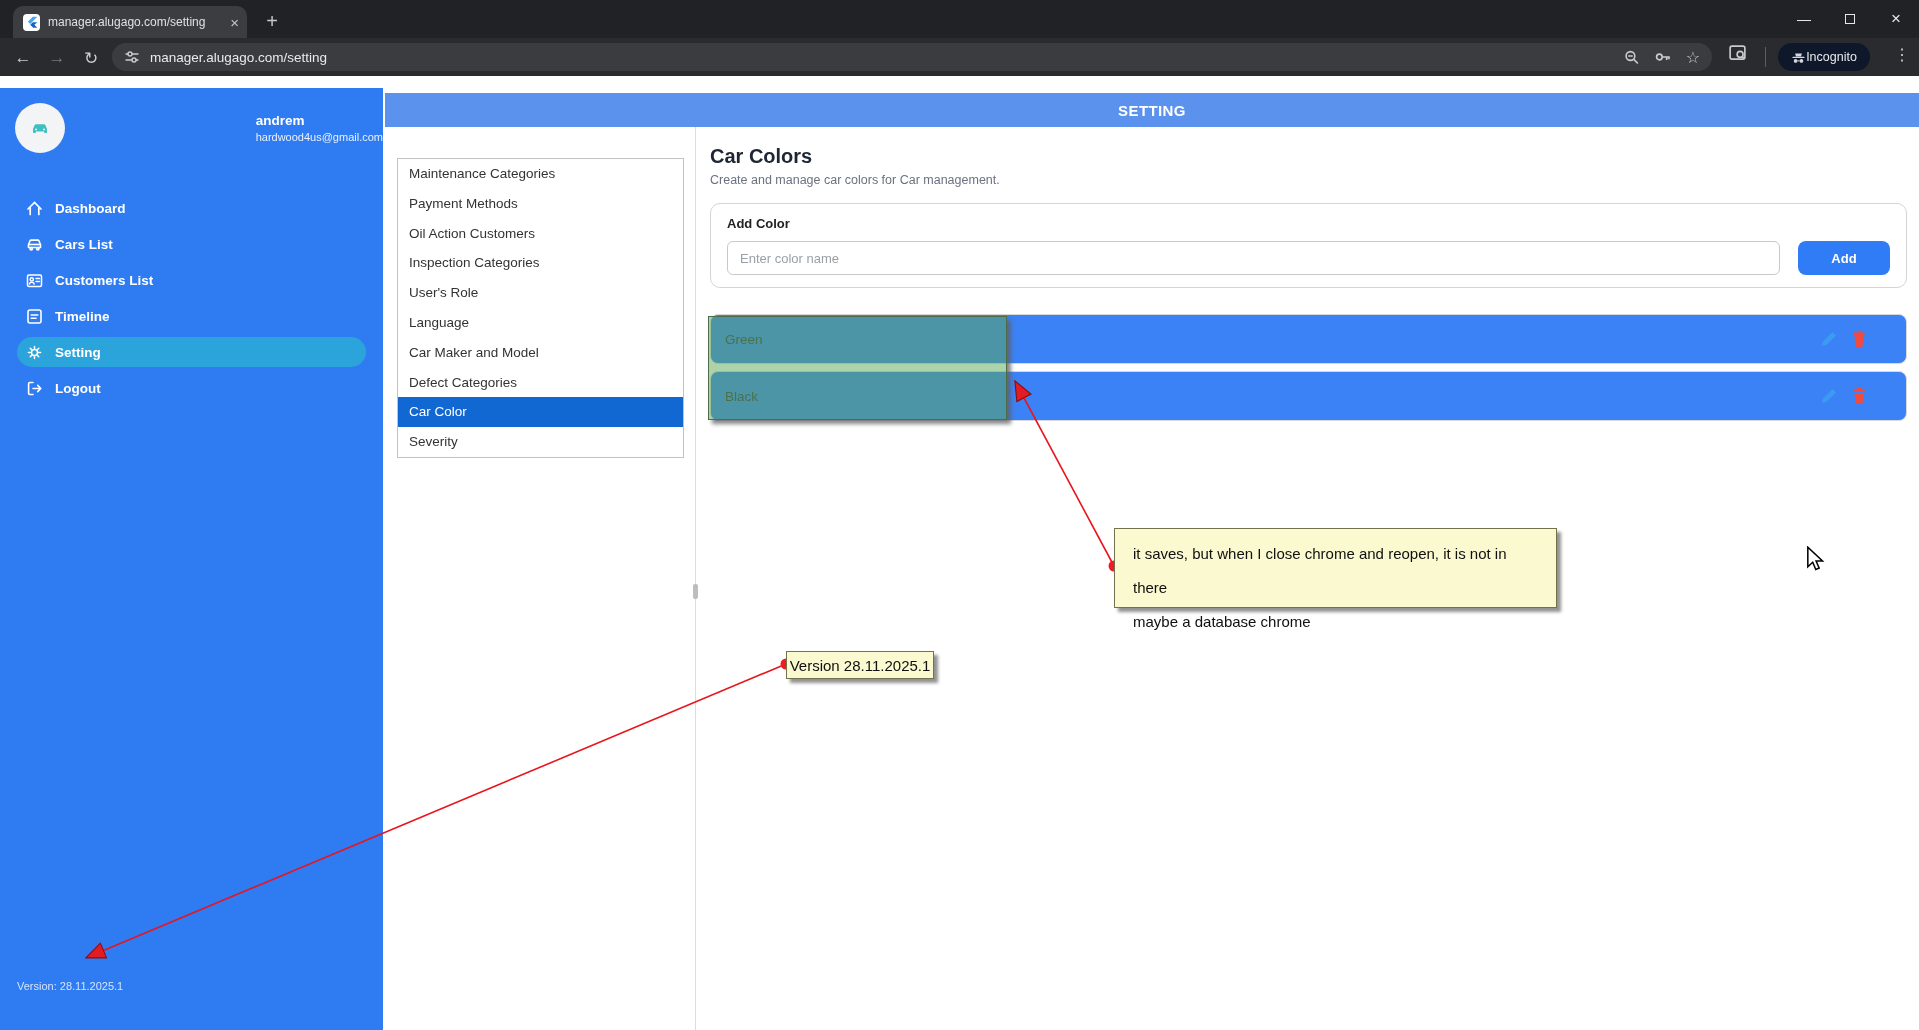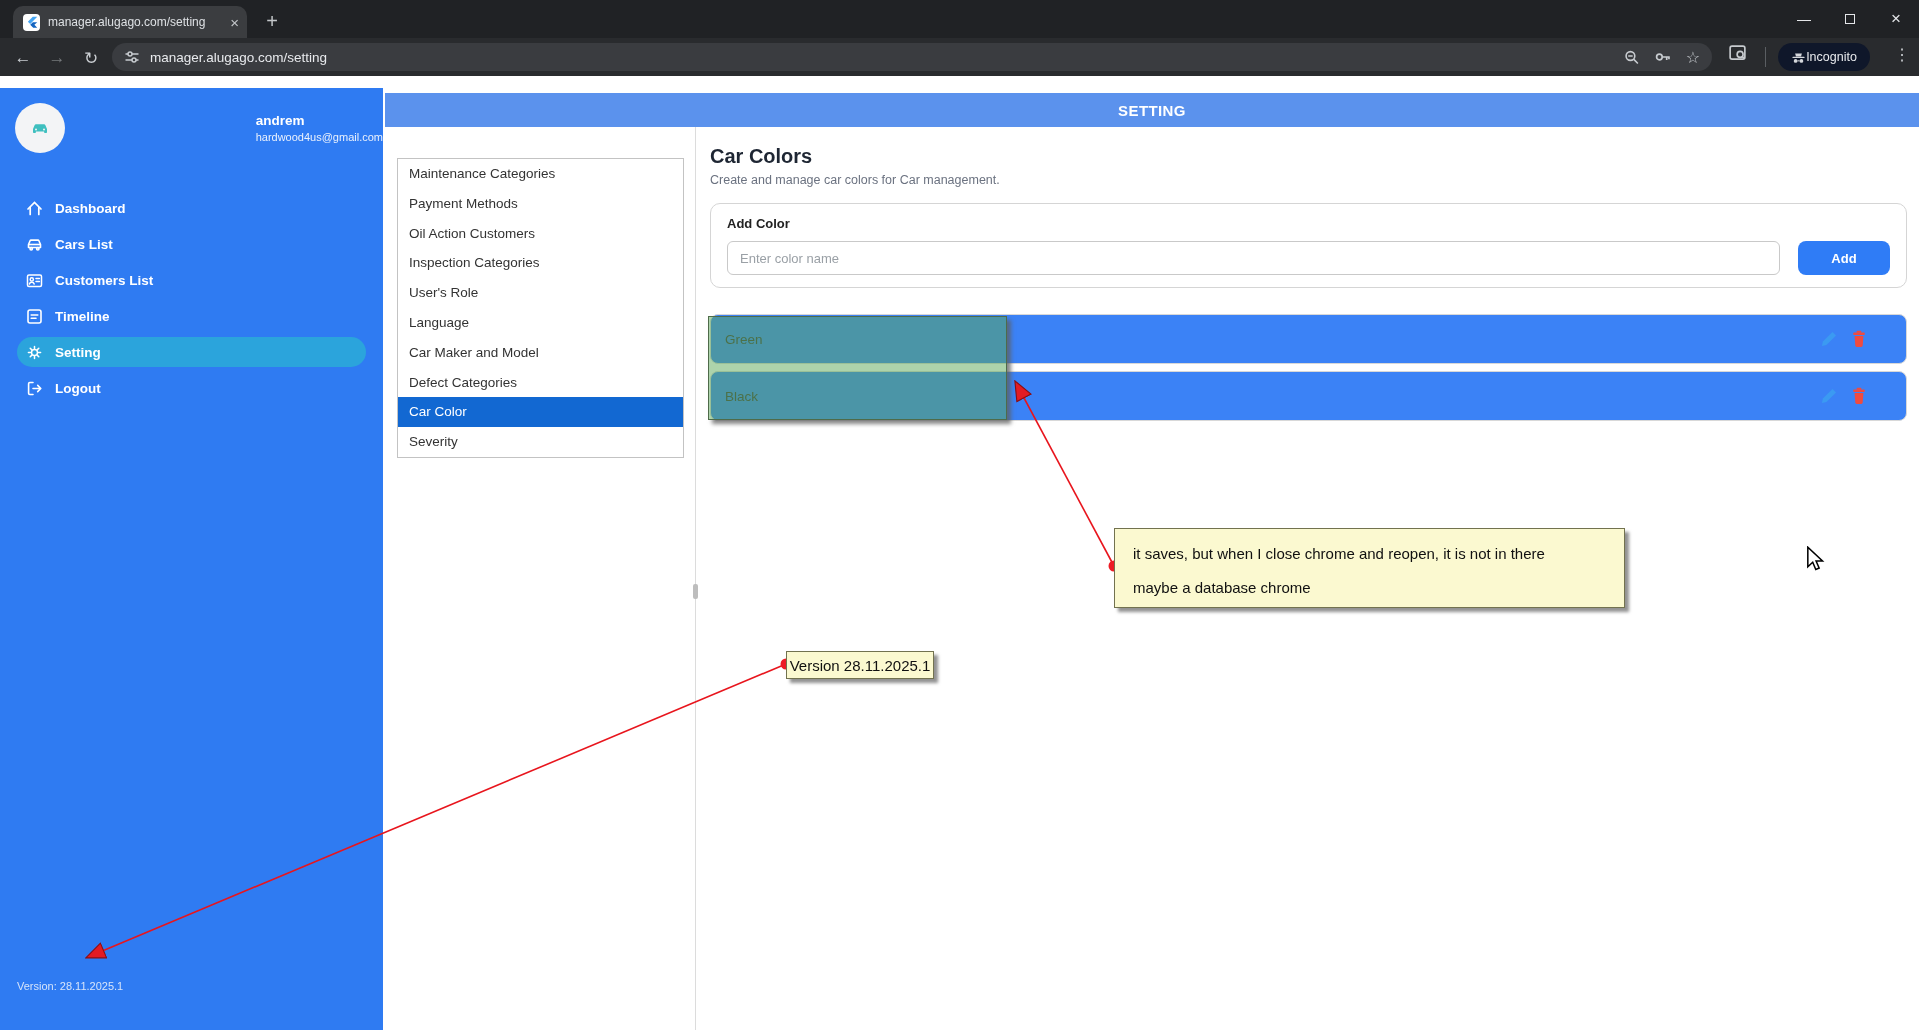--- a/index.html
+++ b/index.html
@@ -62,21 +62,21 @@
   .addbtn { width:92px; height:34px; margin-left:18px; background:#2F7CF6; border:none; border-radius:8px; color:#fff; font-weight:bold; font-size:13px; font-family:"Liberation Sans",sans-serif; }
   .rows { margin-top:26px; }
   .colorrow { height:50px; border:1px solid #D8D8D8; border-radius:8px; background:#3b82f6; display:flex; align-items:center; padding:0 39px 0 14px; margin-bottom:7px; }
   .rowlabel { font-size:13.5px; color:#3A3A3A; flex:1; }
   .rowact { display:flex; gap:13px; align-items:center; }
 
   
   .anno { position:absolute; inset:0; pointer-events:none; z-index:50; }
   .greenbox { position:absolute; left:708px; top:316px; width:299px; height:104px; background:rgba(92,168,88,0.50); border:1px solid #4E6B4A; box-shadow:4px 4px 4px rgba(95,95,95,0.75); }
   .note { position:absolute; background:#FBF9D0; border:1px solid #72724F; box-shadow:4px 4px 3px rgba(120,120,120,0.8); color:#101010; font-size:15px; }
-  .note1 { left:1114px; top:528px; width:511px; height:80px; padding:8px 14px 0 18px; line-height:34px; }
+  .note1 { left:1114px; top:528px; width:443px; height:80px; padding:8px 14px 0 18px; line-height:34px; }
   .note2 { left:786px; top:651px; width:148px; height:28px; display:flex; align-items:center; justify-content:center; }
 </style>
 </head>
 <body>
 
 <div class="screen">
 
   <div class="tabstrip">
     <div class="tab">
       <span class="favicon">

